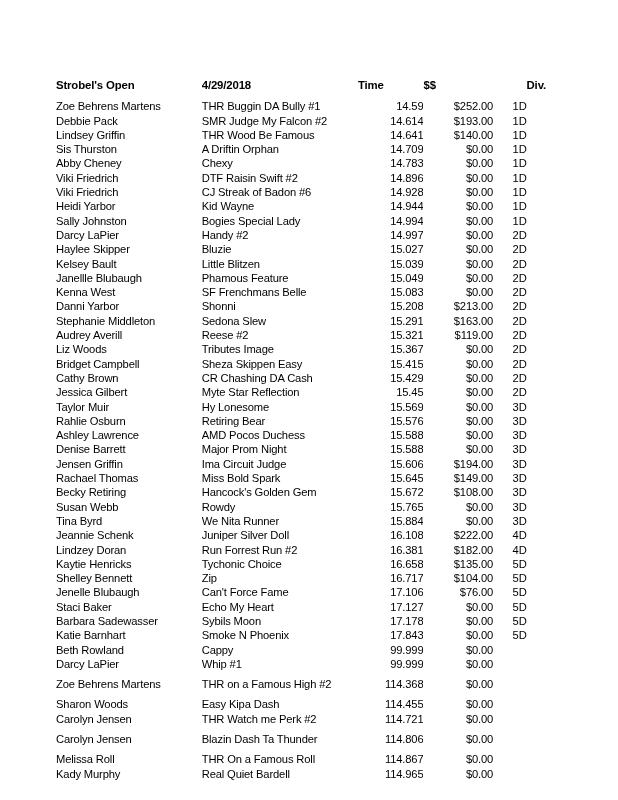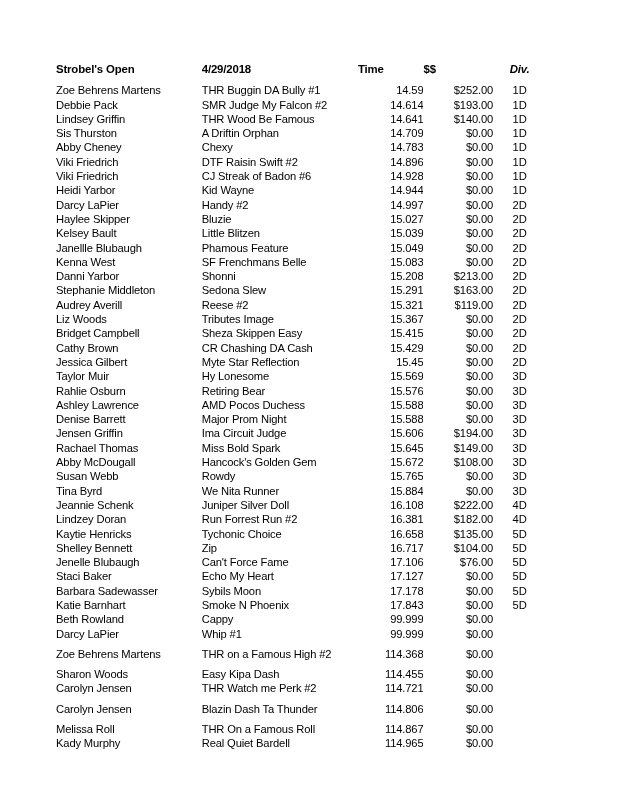--- a/index.html
+++ b/index.html
@@ -17,21 +17,21 @@
   }
   #page {
     position: relative;
     width: 618px;
     height: 800px;
     background: #ffffff;
   }
   #results-sheet {
     position: absolute;
     left: 56px;
-    top: 62px;
+    top: 78px;
     width: 500px;
   }
   table.results {
     border-collapse: collapse;
     border-spacing: 0;
     font-size: 11.2px;
     line-height: 14.3px;
     table-layout: fixed;
     width: 490px;
   }
@@ -55,21 +55,21 @@
     font-weight: bold;
     padding-bottom: 7px;
     font-size: 11.4px;
   }
   th.h-rider, td.rider { text-align: left; }
   th.h-horse, td.horse { text-align: left; }
   th.h-time            { text-align: left;  padding-left: 18px; }
   td.time              { text-align: right; padding-right: 6px; }
   th.h-money           { text-align: left;  padding-left: 6px; }
   td.money             { text-align: right; padding-right: 12px; }
-  th.h-div             { text-align: center;  padding-left: 14px; font-style: italic; }
+  th.h-div             { text-align: right;  padding-left: 14px; }
   td.div               { text-align: center; padding-right: 20px; }
 
   tr.group-gap td {
     padding-top: 6px;
     height: 20.3px;
   }
 </style>
 </head>
 <body>
 
@@ -143,20 +143,27 @@
             <td class="div">1D</td>
           </tr>
           <tr>
             <td class="rider">Heidi Yarbor</td>
             <td class="horse">Kid Wayne</td>
             <td class="time">14.944</td>
             <td class="money">$0.00</td>
             <td class="div">1D</td>
           </tr>
           <tr>
+            <td class="rider">Sally Johnston</td>
+            <td class="horse">Bogies Special Lady</td>
+            <td class="time">14.994</td>
+            <td class="money">$0.00</td>
+            <td class="div">1D</td>
+          </tr>
+          <tr>
             <td class="rider">Darcy LaPier</td>
             <td class="horse">Handy #2</td>
             <td class="time">14.997</td>
             <td class="money">$0.00</td>
             <td class="div">2D</td>
           </tr>
           <tr>
             <td class="rider">Haylee Skipper</td>
             <td class="horse">Bluzie</td>
             <td class="time">15.027</td>
@@ -269,21 +276,21 @@
             <td class="div">3D</td>
           </tr>
           <tr>
             <td class="rider">Rachael Thomas</td>
             <td class="horse">Miss Bold Spark</td>
             <td class="time">15.645</td>
             <td class="money">$149.00</td>
             <td class="div">3D</td>
           </tr>
           <tr>
-            <td class="rider">Abby McDougall</td>
+            <td class="rider">Becky Retiring</td>
             <td class="horse">Hancock's Golden Gem</td>
             <td class="time">15.672</td>
             <td class="money">$108.00</td>
             <td class="div">3D</td>
           </tr>
           <tr>
             <td class="rider">Susan Webb</td>
             <td class="horse">Rowdy</td>
             <td class="time">15.765</td>
             <td class="money">$0.00</td>

